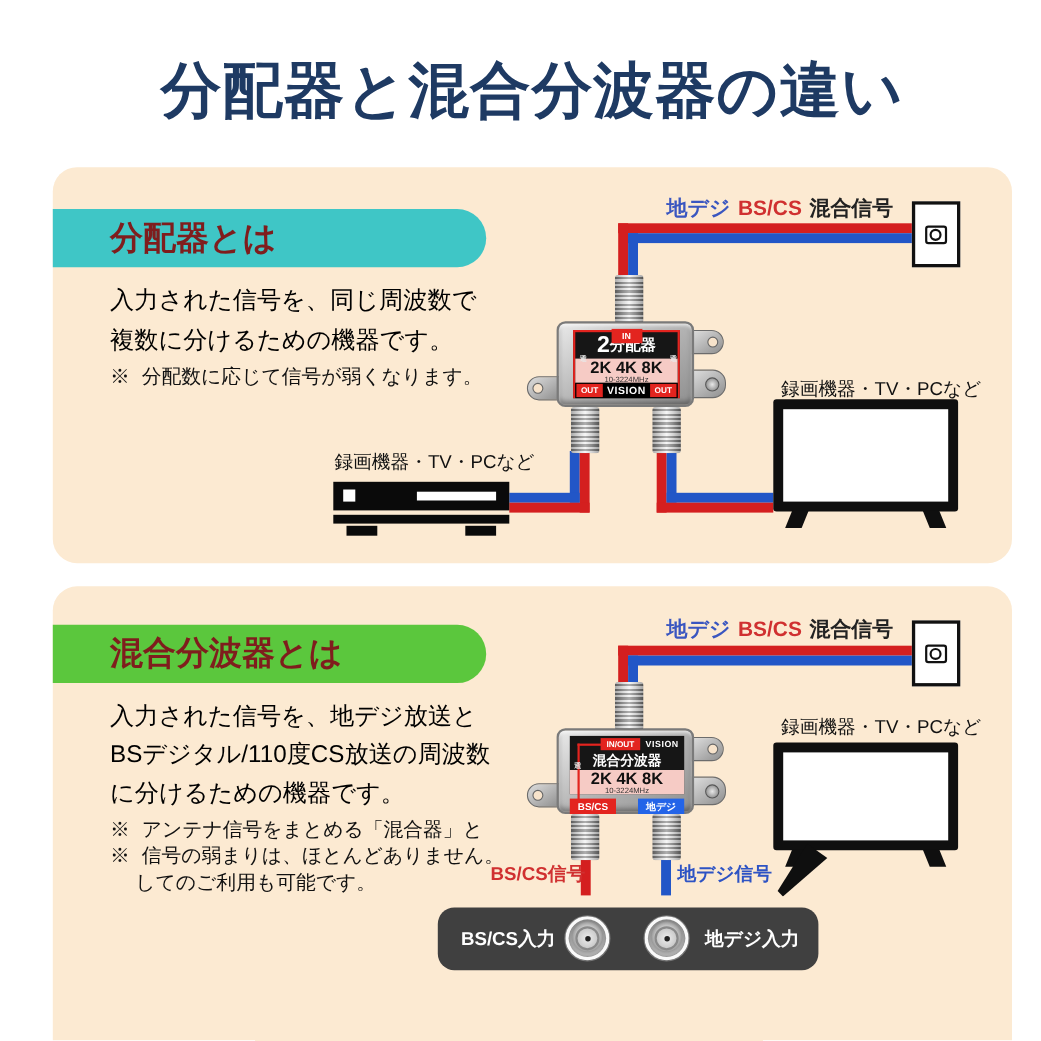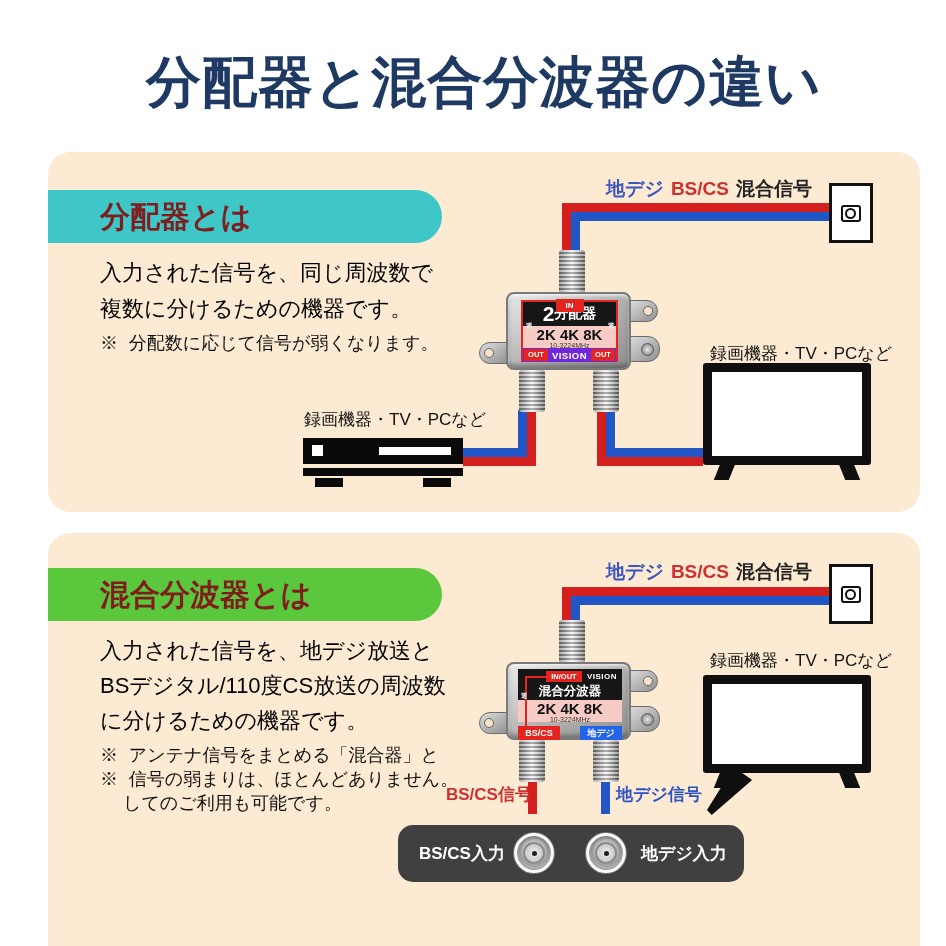--- a/index.html
+++ b/index.html
@@ -87,21 +87,21 @@
   .vert-label {
     position:absolute; writing-mode:vertical-rl; font-size:6.5px; color:#e8e8e8; top:15px;
   }
   .vl-l { left:1px; } .vl-r { right:1px; }
   .name-row { height:24px; display:flex; align-items:center; justify-content:center; color:#fff; }
   .name-num { font-size:21px; font-weight:bold; line-height:24px; }
   .name-txt { font-size:14px; font-weight:bold; }
   .pink-row { height:22px; background:#f6cbc5; text-align:center; }
   .spec-txt { font-size:15px; font-weight:bold; color:#101010; line-height:15px; display:block; padding-top:1px; }
   .freq-txt { font-size:7px; color:#333; line-height:7px; display:block; }
-  .out-row { height:14px; background:#6d28d9; display:flex; align-items:center; justify-content:space-between; padding:0 1px; }
+  .out-row { height:14px; background:#000000; display:flex; align-items:center; justify-content:space-between; padding:0 1px; }
   .out-tag { width:24px; height:12px; background:#e3241f; color:#fff; font-size:7.5px; font-weight:bold; text-align:center; line-height:12px; }
   .brand-txt { color:#fff; font-size:9.5px; font-weight:bold; letter-spacing:.5px; }
   .row1 { position:relative; height:15px; }
   .inout-tag { position:absolute; left:28px; top:2px; width:36px; height:11px; background:#e3241f; color:#fff; font-size:7.5px; font-weight:bold; text-align:center; line-height:11px; }
   .brand2 { position:absolute; right:5px; top:3px; color:#fff; font-size:8px; font-weight:bold; letter-spacing:.5px; }
   .row2 { height:16px; color:#fff; font-size:12.5px; font-weight:bold; text-align:center; line-height:15px; }
   .bracket-h { position:absolute; left:7px; top:7px; width:22px; height:2px; background:#e3241f; }
   .bracket-v { position:absolute; left:7px; top:7px; width:2px; height:64px; background:#e3241f; }
   .tags-row { position:absolute; left:10px; top:62px; width:104px; height:14px; }
   .bscs-tag { position:absolute; left:0; top:0; width:42px; height:14px; background:#e3241f; color:#fff; font-size:9px; font-weight:bold; text-align:center; line-height:14px; }

